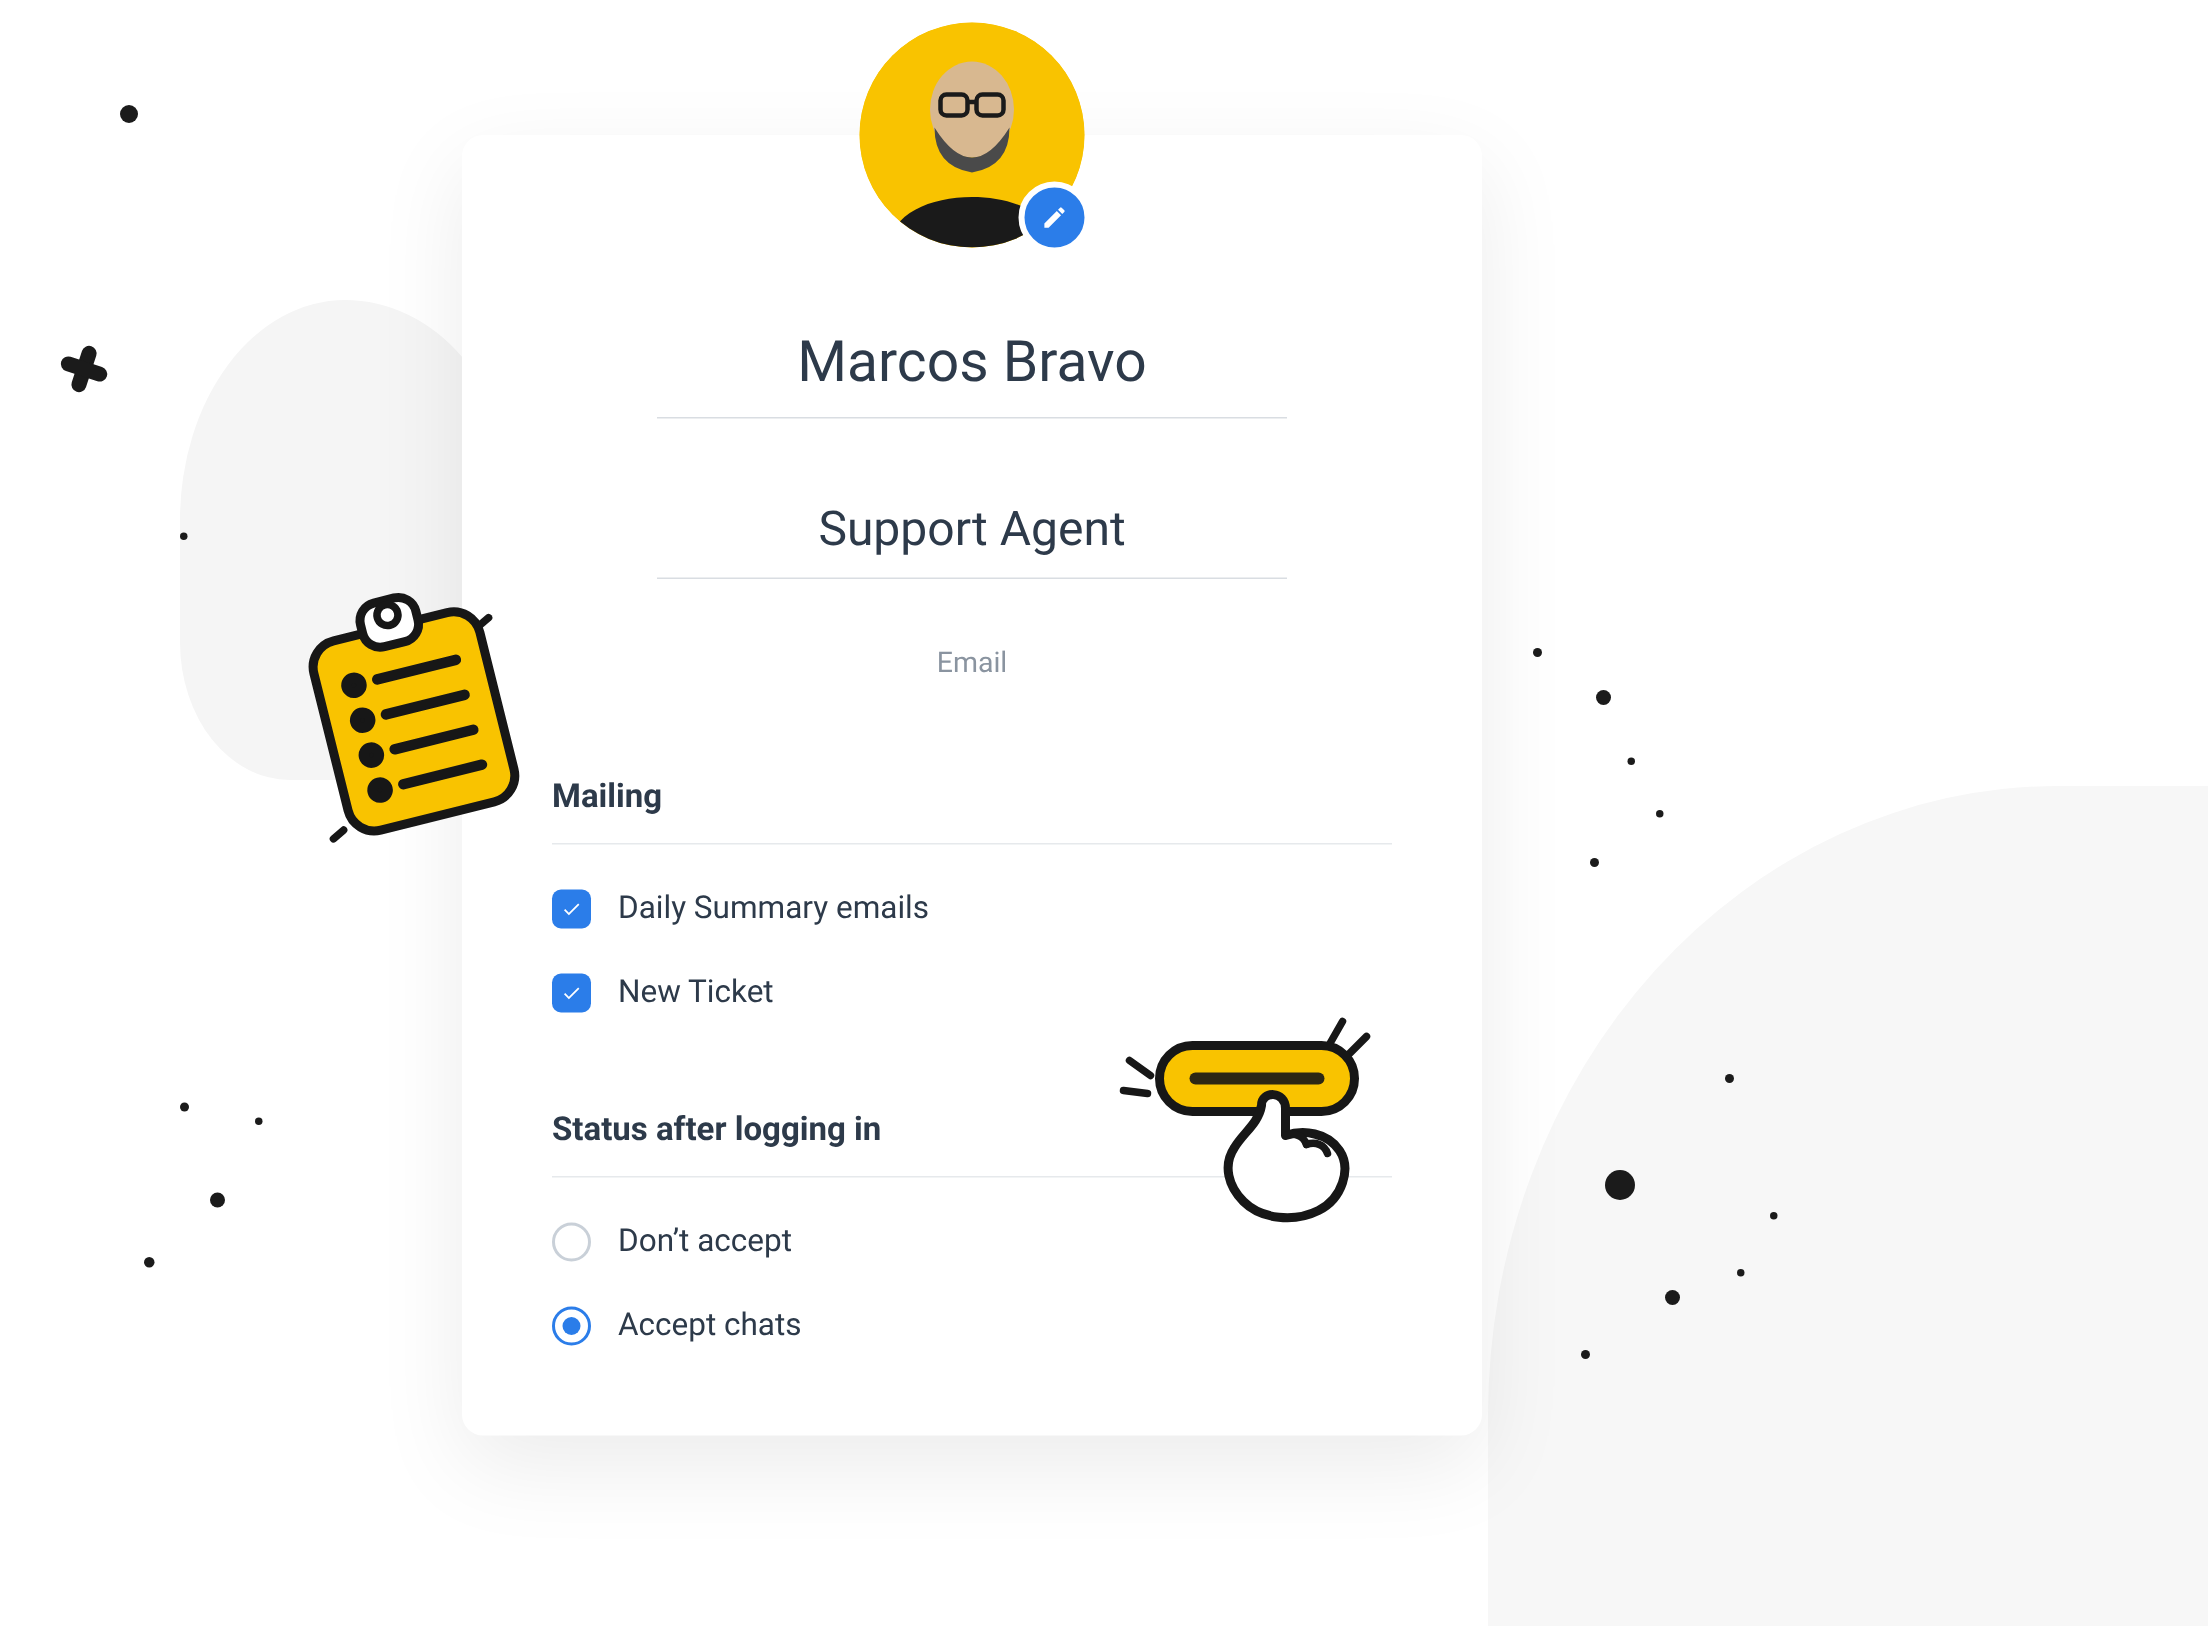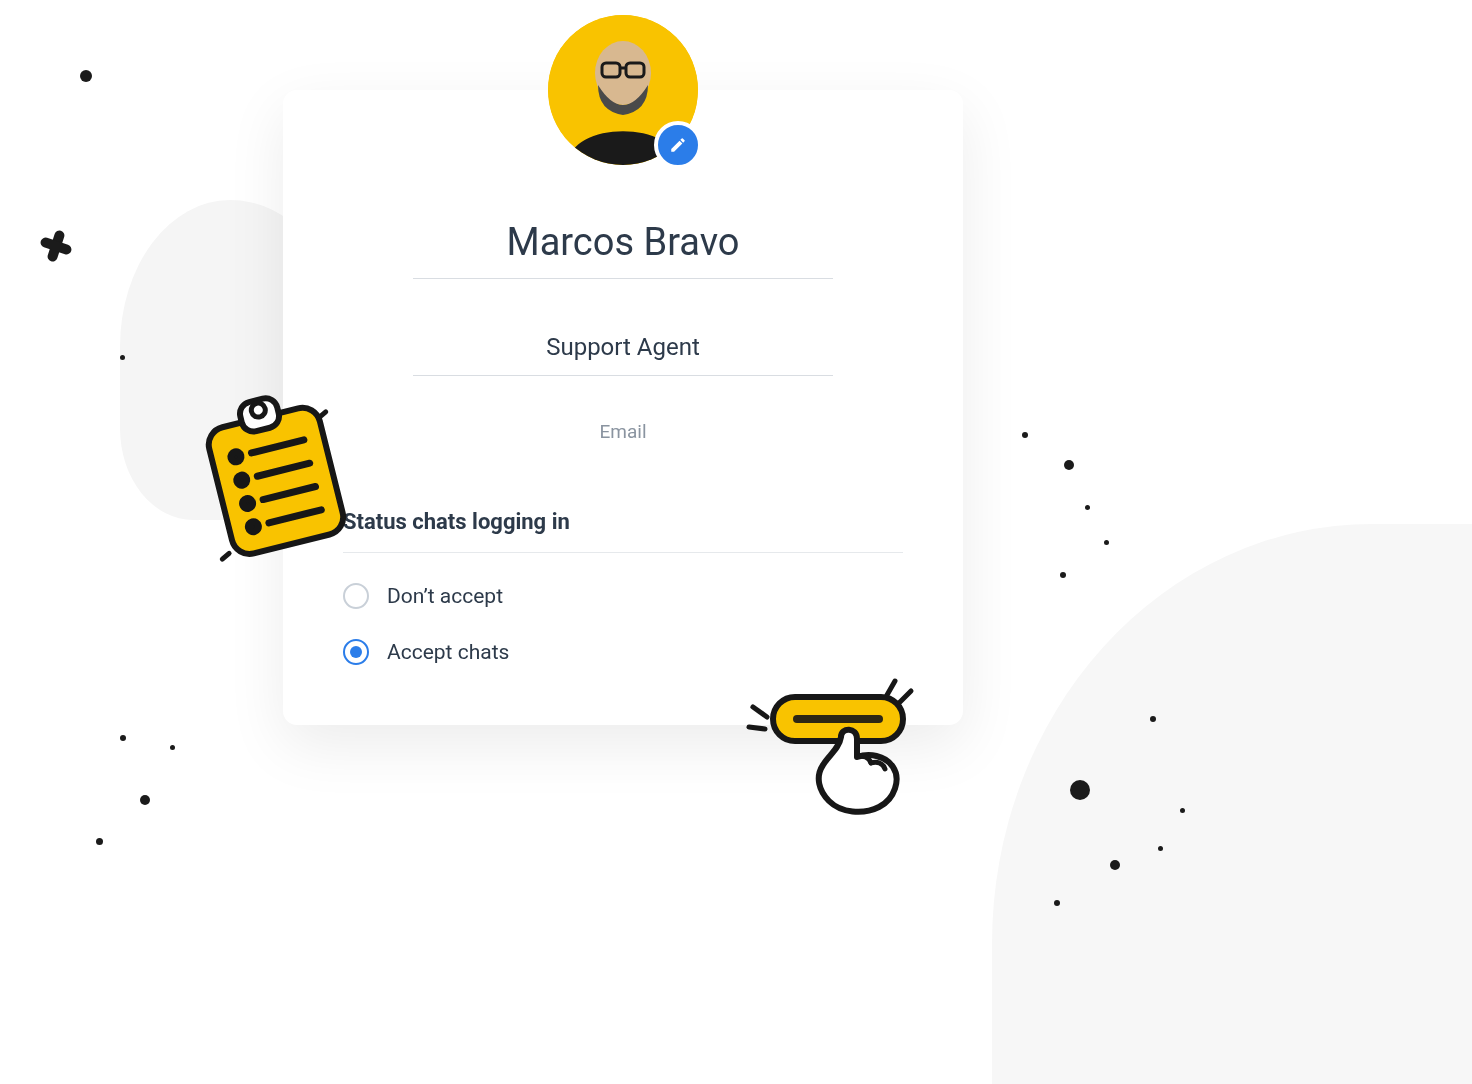--- a/index.html
+++ b/index.html
@@ -46,21 +46,21 @@
     position: absolute;
     background: #1b1b1b;
     border-radius: 6px;
   }
   .cross::before { left: 11px; top: 0; width: 10px; height: 32px; }
   .cross::after  { left: 0; top: 11px; width: 32px; height: 10px; }
 
   
   .card {
     position: absolute;
-    left: 283px;
+    left: 308px;
     top: 90px;
     width: 680px;
     background: #ffffff;
     border-radius: 14px;
     box-shadow: 0 20px 60px rgba(0,0,0,0.08);
     padding: 120px 60px 60px 60px;
     z-index: 2;
   }
 
   .avatar-wrap {
@@ -98,21 +98,21 @@
   }
 
   .field-big {
     width: 420px;
     margin: 0 auto;
     text-align: center;
     border-bottom: 1px solid #d9dde2;
     padding: 10px 0 14px 0;
   }
   .name-field { font-size: 38px; color: #2d3a4a; font-weight: 400; }
-  .role-field { font-size: 24px; color: #2d3a4a; margin-top: 44px; }
+  .role-field { font-size: 32px; color: #2d3a4a; margin-top: 44px; }
 
   .email-block { width: 420px; margin: 44px auto 0 auto; }
   .email-input {
     position: relative;
     background: #f3f4f5;
     border-bottom: 1px solid #c6cdd4;
     padding: 16px 52px 16px 20px;
     text-align: center;
     font-size: 22px;
     color: #6c7886;
@@ -253,23 +253,44 @@
     </div>
   </div>
 
   <div class="field-big name-field">Marcos Bravo</div>
   <div class="field-big role-field">Support Agent</div>
 
   <div class="email-block">
     <div class="email-label">Email</div>
   </div>
 
-
   <div class="section">
-    <div class="section-title">Status chats logging in</div>
+    <div class="section-title">Mailing</div>
+
+    <div class="option-row">
+      <div class="checkbox">
+        <svg width="14" height="14" viewBox="0 0 24 24">
+          <path d="M9 16.17 4.83 12l-1.42 1.41L9 19 21 7l-1.41-1.41z" fill="#ffffff"></path>
+        </svg>
+      </div>
+      <span>Daily Summary emails</span>
+    </div>
+
+    <div class="option-row">
+      <div class="checkbox">
+        <svg width="14" height="14" viewBox="0 0 24 24">
+          <path d="M9 16.17 4.83 12l-1.42 1.41L9 19 21 7l-1.41-1.41z" fill="#ffffff"></path>
+        </svg>
+      </div>
+      <span>New Ticket</span>
+    </div>
+  </div>
+
+  <div class="section">
+    <div class="section-title">Status after logging in</div>
 
     <div class="option-row">
       <div class="radio"></div>
       <span>Don’t accept</span>
     </div>
 
     <div class="option-row">
       <div class="radio selected"></div>
       <span>Accept chats</span>
     </div>

